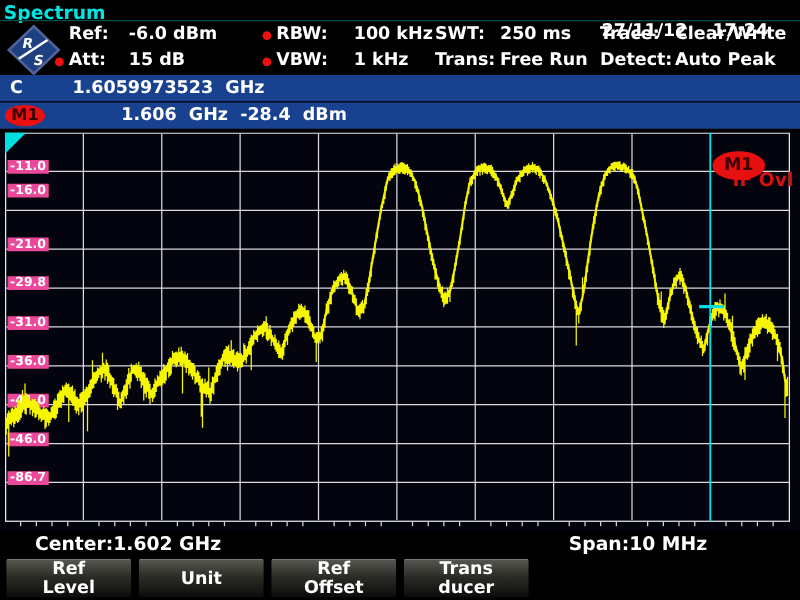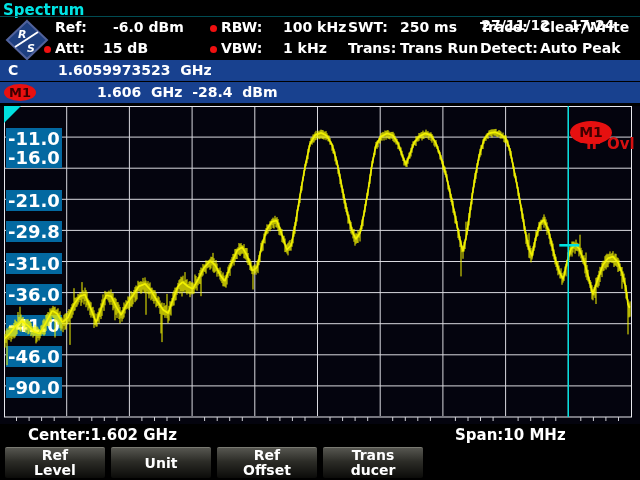--- a/index.html
+++ b/index.html
@@ -25,21 +25,21 @@
   .mrow { position:relative; width:640px; height:21px; background:#18418f; margin-bottom:1px; font-size:14px; }
   .mrow .mb-label { position:absolute; left:8px; top:2px; }
   .mrow .mb-value { position:absolute; top:2px; white-space:pre; }
   .m1-bar-badge { position:absolute; left:4px; top:2px; width:32px; height:17px; background:#e81010; border-radius:50%; text-align:center; font-size:13px; line-height:17px; color:#3c0000; }
 
   
   .plot { position:absolute; left:0; top:106px; width:640px; height:318px; background:#04040e; }
   .plot svg { position:absolute; left:0; top:0; }
   #grid-svg { z-index:1; }
   #ylabels { position:absolute; left:0; top:0; z-index:2; }
-  .ylabel { position:absolute; left:6px; font-size:18px; color:#fff; background:#0369a1; padding:0 2px; }
+  .ylabel { position:absolute; left:6px; font-size:10px; color:#fff; background:#ec4899; padding:0 2px; }
   #trace-svg { z-index:3; }
   .ovl-text { position:absolute; left:586px; top:29px; z-index:4; color:#d61010; font-size:15px; white-space:pre; }
   .m1-badge { position:absolute; left:570px; top:15px; z-index:5; width:42px; height:23px; background:#e61010; border-radius:50%; text-align:center; font-size:14px; line-height:23px; color:#400000; }
 
   
   .xrow { position:absolute; left:0; top:424px; width:582px; height:22px; font-size:15px; }
   .xrow span { position:absolute; top:2px; white-space:pre; }
 
   
   .softkeys { position:absolute; left:0; top:446px; width:640px; height:34px; display:grid; grid-template-columns:repeat(6,1fr); gap:6px; padding:1px 5px 2px 5px; }
@@ -61,34 +61,34 @@
   </div>
 
   <div class="settings">
     <svg class="rs-logo" width="44" height="42" viewBox="0 0 44 42">
       <polygon points="22,2 42,21 22,40 2,21" fill="#1e3f80" stroke="#51629c" stroke-width="2"></polygon>
       <line x1="10" y1="28" x2="33" y2="13" stroke="#fff" stroke-width="2"></line>
       <text x="13" y="19" font-size="11" fill="#fff" font-weight="bold" font-style="italic">R</text>
       <text x="22" y="33" font-size="11" fill="#fff" font-weight="bold" font-style="italic">S</text>
     </svg>
     <span class="lbl" style="left:55px;top:2px">Ref:</span>
-    <span class="val" style="left:113px;top:2px">-6.0 dBm</span>
+    <span class="val" style="left:103px;top:2px">-6.0 dBm</span>
     <i class="bullet" style="left:44px;top:29px"></i>
     <span class="lbl" style="left:55px;top:23px">Att:</span>
     <span class="val" style="left:103px;top:23px">15 dB</span>
     <i class="bullet" style="left:210px;top:8px"></i>
     <span class="lbl" style="left:221px;top:2px">RBW:</span>
     <span class="val" style="left:283px;top:2px">100 kHz</span>
     <i class="bullet" style="left:210px;top:29px"></i>
     <span class="lbl" style="left:221px;top:23px">VBW:</span>
     <span class="val" style="left:283px;top:23px">1 kHz</span>
     <span class="lbl" style="left:348px;top:2px">SWT:</span>
     <span class="val" style="left:400px;top:2px">250 ms</span>
     <span class="lbl" style="left:348px;top:23px">Trans:</span>
-    <span class="val" style="left:400px;top:23px">Trans Run</span>
+    <span class="val" style="left:400px;top:23px">Free Run</span>
     <span class="lbl" style="left:480px;top:2px">Trace:</span>
     <span class="val" style="left:540px;top:2px">Clear/Write</span>
     <span class="lbl" style="left:480px;top:23px">Detect:</span>
     <span class="val" style="left:540px;top:23px">Auto Peak</span>
   </div>
 
   <div class="markerbar">
     <div class="mrow">
       <span class="mb-label">C</span>
       <span class="mb-value" style="left:58px">1.6059973523  GHz</span>
@@ -163,21 +163,21 @@
       </svg>
     <div id="ylabels">
         <div class="ylabel" style="top: 22px;">-11.0</div>
         <div class="ylabel" style="top: 41px;">-16.0</div>
         <div class="ylabel" style="top: 84px;">-21.0</div>
         <div class="ylabel" style="top: 115px;">-29.8</div>
         <div class="ylabel" style="top: 147px;">-31.0</div>
         <div class="ylabel" style="top: 178px;">-36.0</div>
         <div class="ylabel" style="top: 209px;">-41.0</div>
         <div class="ylabel" style="top: 240px;">-46.0</div>
-        <div class="ylabel" style="top: 271px;">-90.0</div>
+        <div class="ylabel" style="top: 271px;">-86.7</div>
       </div>
     <svg id="trace-svg" width="640" height="318" viewBox="0 0 640 318">
         <polyline points="5,232.3 6,231.3 7,230.3 8,229.3 9,228.3 10,227.3 11,226.1 12,224.7 13,223.4 14,222.1 15,220.8 16,219.5 17,218.8 18,218.1 19,217.4 20,216.7 21,216.0 22,215.3 23,215.8 24,216.6 25,217.4 26,218.2 27,218.9 28,219.7 29,220.7 30,221.7 31,222.7 32,223.7 33,224.7 34,225.7 35,226.1 36,226.4 37,226.7 38,227.1 39,227.4 40,227.2 41,225.4 42,223.6 43,221.8 44,220.0 45,218.3 46,216.5 47,214.6 48,212.7 49,210.8 50,208.9 51,207.0 52,205.2 53,205.1 54,205.7 55,206.3 56,206.9 57,207.6 58,209.0 59,210.7 60,212.4 61,214.2 62,215.9 63,215.8 64,215.0 65,214.1 66,213.2 67,212.3 68,211.4 69,209.2 70,207.0 71,204.8 72,202.6 73,200.5 74,198.3 75,196.8 76,195.4 77,194.1 78,192.8 79,191.5 80,190.3 81,189.9 82,189.5 83,189.2 84,188.8 85,188.7 86,191.1 87,193.5 88,195.8 89,198.2 90,200.5 91,203.1 92,205.7 93,208.3 94,210.9 95,213.4 96,216.0 97,214.1 98,211.2 99,208.4 100,205.5 101,202.7 102,200.0 103,197.4 104,194.8 105,192.2 106,189.6 107,189.3 108,189.5 109,189.8 110,190.0 111,190.3 112,192.0 113,194.1 114,196.2 115,198.3 116,200.4 117,202.1 118,203.8 119,205.4 120,207.0 121,208.6 122,207.5 123,205.5 124,203.5 125,201.5 126,199.6 127,197.6 128,196.3 129,194.9 130,193.5 131,192.1 132,190.7 133,189.3 134,187.8 135,186.3 136,184.7 137,183.2 138,181.6 139,180.3 140,179.9 141,179.5 142,179.1 143,178.7 144,178.3 145,177.9 146,178.9 147,180.0 148,181.1 149,182.2 150,183.3 151,184.6 152,186.3 153,188.0 154,189.6 155,191.3 156,193.0 157,194.7 158,196.2 159,197.7 160,199.2 161,200.7 162,202.1 163,203.6 164,204.5 165,205.1 166,205.7 167,206.3 168,207.0 169,205.0 170,202.0 171,199.0 172,196.0 173,193.1 174,190.4 175,188.0 176,185.5 177,183.0 178,180.5 179,179.2 180,178.3 181,177.5 182,176.6 183,176.3 184,177.2 185,178.0 186,178.9 187,179.8 188,180.5 189,181.0 190,181.5 191,182.0 192,182.5 193,182.4 194,180.7 195,178.9 196,177.2 197,175.4 198,173.7 199,171.7 200,169.7 201,167.7 202,165.7 203,163.7 204,161.7 205,160.6 206,159.6 207,158.5 208,157.4 209,156.3 210,155.2 211,155.5 212,156.4 213,157.2 214,158.1 215,159.0 216,160.6 217,162.6 218,164.6 219,166.6 220,168.6 221,170.2 222,171.6 223,173.0 224,174.4 225,174.6 226,171.9 227,169.3 228,166.6 229,163.9 230,161.2 231,158.6 232,156.3 233,154.0 234,151.7 235,149.4 236,147.1 237,144.9 238,143.8 239,143.2 240,142.6 241,142.0 242,141.4 243,142.5 244,144.2 245,146.0 246,147.7 247,149.4 248,152.1 249,155.0 250,158.0 251,161.0 252,164.0 253,164.3 254,163.6 255,162.8 256,162.1 257,161.3 258,157.8 259,152.9 260,148.1 261,143.3 262,139.0 263,135.7 264,132.5 265,129.3 266,126.1 267,123.3 268,121.7 269,120.1 270,118.5 271,116.9 272,115.6 273,115.4 274,115.1 275,114.9 276,114.6 277,115.1 278,117.9 279,120.6 280,123.3 281,126.1 282,128.9 283,132.0 284,135.1 285,138.2 286,141.3 287,143.5 288,142.5 289,141.5 290,140.5 291,139.5 292,135.2 293,130.2 294,125.3 295,120.2 296,114.2 297,108.1 298,102.0 299,95.9 300,89.9 301,84.0 302,78.2 303,72.4 304,66.6 305,60.8 306,56.2 307,51.6 308,47.0 309,42.4 310,37.9 311,36.2 312,34.4 313,32.7 314,31.0 315,29.2 316,28.8 317,28.4 318,28.0 319,27.6 320,27.2 321,26.8 322,27.2 323,27.7 324,28.3 325,28.8 326,29.4 327,30.0 328,31.8 329,33.5 330,35.2 331,37.0 332,38.8 333,42.3 334,45.8 335,49.3 336,52.7 337,56.3 338,61.3 339,66.2 340,71.2 341,76.1 342,81.1 343,86.1 344,91.0 345,96.0 346,100.9 347,105.9 348,109.6 349,113.3 350,117.0 351,120.7 352,124.4 353,126.7 354,129.1 355,131.4 356,132.7 357,131.3 358,129.9 359,128.5 360,127.1 361,122.6 362,117.6 363,112.7 364,107.6 365,102.0 366,96.3 367,90.6 368,85.0 369,78.6 370,72.0 371,65.4 372,58.8 373,53.8 374,48.8 375,43.8 376,39.5 377,37.6 378,35.7 379,33.9 380,32.0 381,30.4 382,29.9 383,29.4 384,28.9 385,28.4 386,27.9 387,27.4 388,27.7 389,28.0 390,28.3 391,28.7 392,29.0 393,29.6 394,31.1 395,32.6 396,34.1 397,35.6 398,37.4 399,40.2 400,43.1 401,45.9 402,48.7 403,51.3 404,53.7 405,56.2 406,58.2 407,55.7 408,53.1 409,50.6 410,48.0 411,45.3 412,42.5 413,39.7 414,36.9 415,35.5 416,34.3 417,33.0 418,31.8 419,30.6 420,30.0 421,29.5 422,29.0 423,28.5 424,28.0 425,27.5 426,27.6 427,27.9 428,28.2 429,28.6 430,28.9 431,29.3 432,30.9 433,32.5 434,34.1 435,35.7 436,37.3 437,40.2 438,43.0 439,45.9 440,48.7 441,51.6 442,55.0 443,58.5 444,62.0 445,65.4 446,68.9 447,73.2 448,77.6 449,81.9 450,86.3 451,90.6 452,95.3 453,100.0 454,104.7 455,109.4 456,114.1 457,119.1 458,124.0 459,129.0 460,133.8 461,137.8 462,141.7 463,145.4 464,140.8 465,136.1 466,131.5 467,126.2 468,119.1 469,112.0 470,104.9 471,97.8 472,91.2 473,84.6 474,78.0 475,71.5 476,66.3 477,61.0 478,55.8 479,50.5 480,46.8 481,43.5 482,40.3 483,37.1 484,33.9 485,32.1 486,30.8 487,29.5 488,28.2 489,27.3 490,27.1 491,26.9 492,26.7 493,26.5 494,26.3 495,26.1 496,26.5 497,26.9 498,27.3 499,27.7 500,28.1 501,28.5 502,29.3 503,30.2 504,31.0 505,31.9 506,32.8 507,35.3 508,38.2 509,41.2 510,44.2 511,49.2 512,54.1 513,59.1 514,64.1 515,69.0 516,74.0 517,78.9 518,83.9 519,89.6 520,95.4 521,101.1 522,106.9 523,112.7 524,118.5 525,124.3 526,129.7 527,134.2 528,138.8 529,142.9 530,145.3 531,147.7 532,149.6 533,144.8 534,140.0 535,135.2 536,130.9 537,127.6 538,124.4 539,121.1 540,117.8 541,116.7 542,115.7 543,114.7 544,114.2 545,116.4 546,118.7 547,121.0 548,123.2 549,126.9 550,131.1 551,135.2 552,139.3 553,143.5 554,147.6 555,151.7 556,155.6 557,158.6 558,161.5 559,164.5 560,167.5 561,169.3 562,170.9 563,172.5 564,169.7 565,165.3 566,160.8 567,156.3 568,152.8 569,149.3 570,145.9 571,142.9 572,141.9 573,140.9 574,139.9 575,138.9 576,139.5 577,140.5 578,141.5 579,142.5 580,145.0 581,147.5 582,150.0 583,152.5 584,155.0 585,158.6 586,162.2 587,165.8 588,169.4 589,173.0 590,177.1 591,181.2 592,185.4 593,187.7 594,184.8 595,181.8 596,178.8 597,175.8 598,172.9 599,170.0 600,167.2 601,164.3 602,161.5 603,158.9 604,157.6 605,156.2 606,154.8 607,153.5 608,152.3 609,151.9 610,151.6 611,151.2 612,150.8 613,150.7 614,151.8 615,153.0 616,154.1 617,155.2 618,156.5 619,159.1 620,161.6 621,164.2 622,166.8 623,170.4 624,174.4 625,178.3 626,182.4 627,190.6 628,198.2 629,200.8 630,201.4 " fill="none" stroke="#f6f600" stroke-width="1.7" stroke-opacity="0.92"></polyline>
         <path d="M5 228.0V241.6M6 224.6V236.9M7 222.4V259.2M8 224.0V233.2M9 220.8V234.1M10 220.1V231.9M11 221.3V235.7M12 218.9V233.2M13 220.2V230.9M14 217.0V232.4M15 213.6V231.5M16 215.0V229.7M17 216.0V228.2M18 206.0V224.0M19 211.0V221.7M20 200.7V224.9M21 208.5V225.7M22 212.2V220.4M23 211.0V220.1M24 213.8V225.6M25 214.6V221.9M26 213.2V226.9M27 213.5V224.3M28 213.2V228.3M29 215.2V227.8M30 215.0V225.6M31 217.2V230.2M32 220.0V228.7M33 221.6V231.6M34 221.0V230.1M35 218.7V229.7M36 221.0V237.4M37 220.4V235.7M38 221.5V232.0M39 223.0V234.5M40 223.8V232.4M41 219.6V229.7M42 218.8V228.2M43 214.4V228.4M44 212.8V229.6M45 214.3V228.4M46 209.0V225.1M47 207.9V220.2M48 206.0V220.0M49 206.5V220.3M50 202.3V216.0M51 203.5V216.4M52 201.8V210.3M53 199.9V211.8M54 201.3V212.3M55 200.7V231.6M56 203.8V214.4M57 203.4V216.2M58 202.3V218.6M59 206.9V218.6M60 205.3V222.2M61 211.2V224.7M62 211.6V222.7M63 213.2V226.2M64 208.8V220.0M65 207.7V223.9M66 207.3V222.9M67 207.0V218.5M68 205.1V217.6M69 203.1V215.6M70 203.7V238.9M71 201.3V212.6M72 198.2V211.7M73 196.9V208.7M74 182.2V205.1M75 191.7V204.4M76 191.7V201.2M77 190.8V200.6M78 187.9V198.5M79 188.7V196.3M80 186.4V194.0M81 187.3V199.9M82 176.1V196.6M83 184.2V192.8M84 185.8V198.4M85 181.6V195.0M86 184.1V201.2M87 185.9V199.3M88 192.6V204.6M89 194.2V202.4M90 195.5V209.1M91 196.3V211.6M92 201.6V209.6M93 200.9V211.9M94 204.3V221.9M95 207.4V219.0M96 213.2V220.6M97 207.7V220.6M98 206.2V215.3M99 202.4V217.2M100 201.5V211.1M101 197.3V213.1M102 193.4V209.9M103 188.4V201.5M104 192.4V204.9M105 184.9V199.3M106 187.0V193.2M107 185.7V192.9M108 186.0V194.4M109 184.6V196.4M110 186.3V198.8M111 183.4V196.1M112 187.4V198.9M113 187.1V204.3M114 191.8V202.4M115 191.6V214.3M116 192.8V208.8M117 196.2V212.0M118 196.1V207.3M119 198.6V213.0M120 201.0V217.4M121 205.5V212.4M122 204.2V215.6M123 201.0V212.9M124 196.5V211.5M125 198.4V207.5M126 194.2V203.6M127 195.1V202.9M128 190.4V202.3M129 191.2V203.8M130 189.6V201.7M131 185.1V200.3M132 186.9V200.9M133 186.2V198.3M134 183.9V191.5M135 181.1V196.2M136 179.5V194.7M137 180.4V193.4M138 174.8V185.8M139 176.3V185.0M140 175.7V186.0M141 175.2V187.8M142 175.9V186.6M143 171.9V183.7M144 175.4V185.9M145 171.4V187.2M146 174.6V208.8M147 176.8V185.6M148 175.1V188.1M149 177.7V192.4M150 176.4V188.4M151 181.7V194.3M152 181.7V192.8M153 183.8V195.1M154 184.3V197.7M155 184.3V195.0M156 187.0V201.3M157 192.1V200.1M158 190.2V199.7M159 191.3V202.1M160 194.5V207.9M161 197.3V227.4M162 196.5V236.1M163 200.8V208.8M164 197.0V209.2M165 200.0V211.9M166 198.9V209.5M167 187.9V212.2M168 204.3V217.0M169 199.8V214.7M170 195.2V208.5M171 195.7V209.6M172 192.0V200.6M173 186.5V199.7M174 184.4V199.5M175 181.6V194.6M176 181.7V194.2M177 180.6V188.9M178 176.9V186.3M179 174.2V183.1M180 173.1V187.6M181 170.7V185.0M182 171.3V190.5M183 169.7V185.2M184 174.7V186.2M185 166.1V184.1M186 173.9V187.0M187 173.2V188.5M188 178.0V186.6M189 175.7V188.0M190 175.0V191.2M191 176.4V188.5M192 176.6V187.3M193 176.5V188.2M194 178.1V187.6M195 168.5V183.6M196 170.0V182.2M197 172.9V184.7M198 171.0V179.3M199 167.0V177.5M200 164.1V178.0M201 161.5V190.2M202 162.4V170.7M203 158.0V169.5M204 159.3V165.6M205 158.2V165.9M206 154.4V167.6M207 155.1V162.4M208 154.5V161.8M209 153.9V161.1M210 152.7V163.7M211 150.7V162.5M212 151.0V159.5M213 146.9V165.6M214 152.3V166.9M215 156.7V166.2M216 154.0V165.0M217 157.6V170.7M218 162.0V167.8M219 163.7V170.5M220 161.5V173.5M221 164.9V175.3M222 168.4V177.1M223 166.4V180.3M224 169.6V180.3M225 172.2V180.7M226 168.8V181.7M227 166.0V178.5M228 160.7V171.8M229 158.6V167.0M230 156.9V169.9M231 153.5V162.4M232 151.1V160.6M233 148.0V157.4M234 147.7V159.5M235 143.1V155.6M236 142.9V153.0M237 142.5V153.0M238 141.2V148.2M239 137.0V148.9M240 138.1V150.0M241 137.0V148.4M242 139.0V147.5M243 139.9V147.7M244 138.1V152.2M245 142.1V152.7M246 142.0V153.7M247 142.1V156.8M248 147.0V159.0M249 152.0V159.2M250 153.2V164.0M251 155.2V165.1M252 161.1V168.1M253 159.7V183.5M254 159.5V168.5M255 158.3V166.9M256 159.7V168.7M257 155.1V165.6M258 153.5V167.2M259 148.9V159.2M260 145.2V156.2M261 136.8V146.4M262 134.7V145.4M263 133.4V144.7M264 127.6V137.1M265 125.3V137.5M266 122.2V129.6M267 118.3V128.2M268 119.1V127.4M269 118.1V123.7M270 115.3V125.3M271 114.6V123.0M272 112.9V119.2M273 111.6V121.9M274 112.7V122.6M275 109.8V118.0M276 112.3V121.2M277 111.1V121.8M278 113.1V125.0M279 116.6V128.9M280 120.7V129.5M281 122.6V129.5M282 123.2V136.1M283 129.7V136.9M284 129.8V138.3M285 132.5V146.1M286 139.0V146.1M287 138.1V147.6M288 136.9V149.4M289 135.4V144.9M290 134.0V144.4M291 137.0V144.7M292 132.9V140.8M293 125.1V137.3M294 120.2V130.7M295 116.1V127.8M296 110.9V119.9M297 103.5V115.5M298 99.3V104.7M299 92.8V100.6M300 87.5V97.0M301 79.9V86.9M302 75.7V84.6M303 70.7V75.3M304 64.1V70.0M305 57.8V64.5M306 54.6V60.3M307 49.7V57.2M308 42.8V53.2M309 39.3V46.5M310 35.0V40.7M311 32.0V38.1M312 31.1V38.7M313 28.5V36.7M314 28.3V36.4M315 26.4V34.5M316 24.8V34.0M317 26.9V32.4M318 24.7V32.0M319 25.5V33.2M320 24.4V32.9M321 23.6V31.5M322 24.0V32.9M323 24.2V33.1M324 25.4V33.7M325 25.8V32.4M326 25.1V34.2M327 27.3V33.0M328 29.3V35.3M329 29.6V35.6M330 32.0V38.7M331 35.3V38.9M332 37.4V44.7M333 38.8V47.4M334 42.7V48.1M335 45.4V55.4M336 50.3V58.6M337 54.3V59.6M338 58.9V67.8M339 63.4V70.7M340 67.7V78.1M341 73.4V81.5M342 79.4V86.8M343 82.8V92.3M344 87.9V97.6M345 92.4V102.8M346 96.7V106.1M347 101.1V109.5M348 105.4V117.6M349 108.6V117.5M350 114.4V123.7M351 115.9V127.4M352 120.8V128.7M353 123.5V132.4M354 122.9V135.8M355 128.5V139.7M356 127.1V137.8M357 128.0V137.0M358 124.1V137.0M359 125.8V131.7M360 122.4V135.5M361 119.3V125.4M362 113.5V123.3M363 110.4V120.2M364 104.3V110.6M365 98.0V106.4M366 93.0V99.8M367 86.8V93.4M368 83.2V89.9M369 76.1V81.1M370 68.3V77.9M371 61.5V69.9M372 54.7V60.9M373 51.3V57.4M374 46.9V51.2M375 40.4V49.1M376 36.0V41.7M377 34.8V42.9M378 34.0V41.3M379 32.0V37.4M380 29.7V37.4M381 27.2V34.4M382 26.6V34.7M383 25.9V31.4M384 26.4V34.5M385 24.5V30.4M386 25.1V33.8M387 24.3V31.5M388 24.1V32.6M389 25.4V33.0M390 26.6V33.4M391 25.9V31.4M392 26.1V33.0M393 25.8V35.0M394 27.4V36.2M395 29.7V36.6M396 32.0V38.5M397 32.8V38.5M398 35.4V43.1M399 36.4V43.4M400 40.5V45.1M401 41.5V49.4M402 44.8V51.5M403 48.3V55.0M404 51.5V59.5M405 54.3V59.5M406 54.6V60.9M407 52.3V61.0M408 50.5V57.8M409 46.7V53.0M410 45.6V52.5M411 41.8V50.5M412 38.2V46.7M413 35.4V42.2M414 35.1V39.2M415 33.9V39.2M416 30.2V40.0M417 30.6V35.6M418 29.7V35.5M419 27.0V34.8M420 27.4V32.4M421 26.4V32.4M422 26.0V34.5M423 24.6V33.0M424 26.2V32.8M425 25.7V30.0M426 23.6V32.0M427 25.5V30.1M428 25.2V32.6M429 26.8V34.0M430 26.5V31.0M431 26.4V34.8M432 28.0V36.7M433 29.7V34.5M434 32.7V39.6M435 34.3V41.2M436 34.1V39.9M437 38.5V43.0M438 40.1V46.5M439 44.2V48.1M440 45.8V53.4M441 48.9V54.5M442 53.2V58.4M443 55.0V63.9M444 59.6V66.5M445 60.7V68.9M446 64.6V71.4M447 68.3V75.6M448 74.7V83.5M449 79.3V85.6M450 82.3V91.8M451 87.9V96.0M452 91.6V99.6M453 94.8V106.8M454 102.6V109.3M455 105.3V117.3M456 109.7V118.1M457 115.0V122.5M458 122.0V132.1M459 123.5V134.1M460 130.2V141.1M461 134.4V170.4M462 139.4V146.2M463 140.0V152.8M464 135.7V145.6M465 133.5V143.0M466 115.7V134.4M467 121.9V129.0M468 115.3V124.2M469 107.0V119.5M470 100.9V111.8M471 95.9V104.2M472 86.8V98.4M473 81.2V87.0M474 73.6V81.4M475 66.9V77.1M476 64.6V72.9M477 57.1V66.9M478 53.7V59.6M479 47.9V54.7M480 42.8V51.3M481 39.2V49.3M482 38.8V43.1M483 33.4V43.0M484 31.7V37.7M485 30.5V34.8M486 28.6V34.8M487 27.3V32.3M488 26.8V32.9M489 24.5V29.6M490 24.1V29.8M491 23.6V30.3M492 23.4V31.6M493 23.4V28.5M494 23.3V29.8M495 23.1V29.6M496 22.9V30.1M497 25.5V30.8M498 25.0V31.2M499 24.0V29.7M500 24.8V32.3M501 25.7V32.7M502 27.8V32.2M503 26.6V32.8M504 29.6V36.1M505 29.0V36.9M506 29.4V37.3M507 33.4V40.5M508 34.5V41.1M509 38.8V44.8M510 42.0V49.6M511 44.9V52.6M512 51.5V56.4M513 56.4V62.8M514 60.4V70.4M515 67.1V72.2M516 69.7V76.3M517 76.0V82.6M518 80.9V89.9M519 87.0V93.0M520 92.7V98.0M521 98.5V105.3M522 101.7V112.8M523 107.5V115.9M524 113.2V123.9M525 120.2V127.6M526 125.7V137.9M527 128.6V140.7M528 133.9V143.8M529 127.1V151.8M530 139.6V152.4M531 142.0V156.4M532 144.4V153.5M533 140.2V149.7M534 136.2V144.9M535 131.7V141.5M536 124.7V135.0M537 125.3V131.0M538 121.0V129.8M539 116.1V125.3M540 115.5V122.7M541 113.8V124.5M542 113.6V119.0M543 111.2V117.6M544 108.4V121.7M545 110.8V119.2M546 113.4V123.6M547 116.3V128.9M548 120.5V126.9M549 122.6V132.6M550 127.5V138.3M551 131.9V140.4M552 134.6V144.9M553 137.6V150.3M554 143.4V153.4M555 148.0V158.4M556 150.7V161.0M557 155.3V164.6M558 155.1V169.3M559 159.5V168.1M560 164.6V172.4M561 162.3V172.6M562 166.8V178.8M563 169.6V176.6M564 165.4V174.9M565 160.5V168.8M566 157.7V170.4M567 153.7V160.4M568 146.3V158.4M569 144.4V154.6M570 140.9V150.5M571 139.9V148.7M572 135.5V150.6M573 135.7V146.5M574 135.5V142.9M575 136.7V147.7M576 133.6V144.7M577 136.7V144.8M578 137.4V145.4M579 138.1V150.4M580 128.7V148.4M581 141.8V152.4M582 144.2V155.3M583 149.8V157.8M584 149.2V159.3M585 151.8V167.4M586 146.5V171.3M587 159.0V173.9M588 163.8V175.4M589 170.6V177.8M590 174.0V181.9M591 175.9V185.9M592 179.2V193.4M593 183.2V194.3M594 181.1V189.3M595 178.7V191.9M596 171.8V198.0M597 171.3V181.0M598 168.9V181.7M599 164.8V179.8M600 160.8V176.0M601 161.4V168.8M602 156.7V171.1M603 154.8V165.2M604 154.7V164.6M605 150.2V161.9M606 148.8V163.5M607 147.7V161.3M608 148.4V161.2M609 147.7V157.6M610 145.4V155.7M611 148.0V156.6M612 146.9V156.7M613 145.2V157.2M614 149.5V161.0M615 147.6V159.5M616 147.9V159.9M617 151.4V161.1M618 151.9V166.0M619 153.7V164.9M620 157.4V165.1M621 161.1V170.0M622 161.0V182.8M623 165.4V176.0M624 167.6V177.7M625 171.7V185.4M626 178.9V192.6M627 186.1V194.1M628 193.4V228.4M629 197.4V211.4M630 195.4V210.7" fill="none" stroke="#f6f600" stroke-width="1"></path>
         <line x1="568.3" y1="0" x2="568.3" y2="311" stroke="#00e0e0" stroke-width="1.4"></line>
         <line x1="559.3" y1="139.3" x2="579.3" y2="139.3" stroke="#00e0e0" stroke-width="2.6"></line>
         <polygon points="4,0 21,0 4,17" fill="#00e0e0"></polygon>
       </svg>
     <span class="ovl-text">IF Ovl</span>
     <span class="m1-badge">M1</span>

